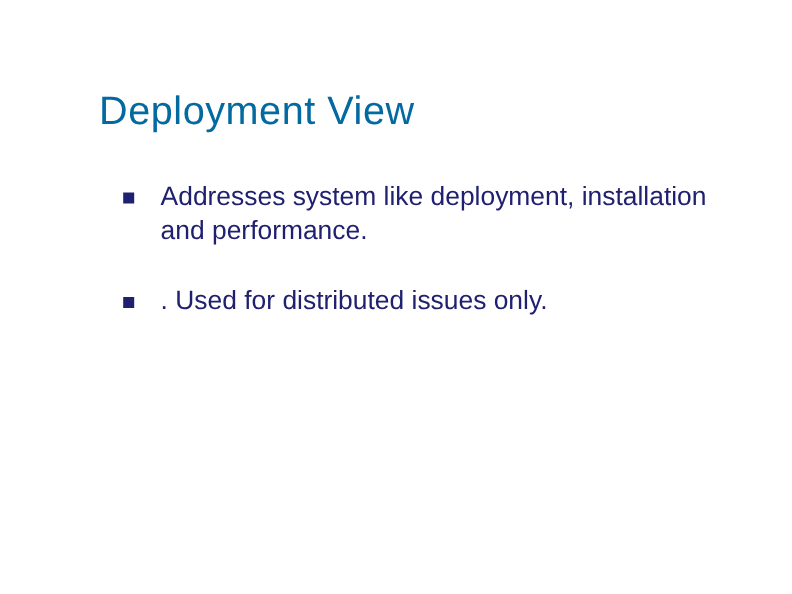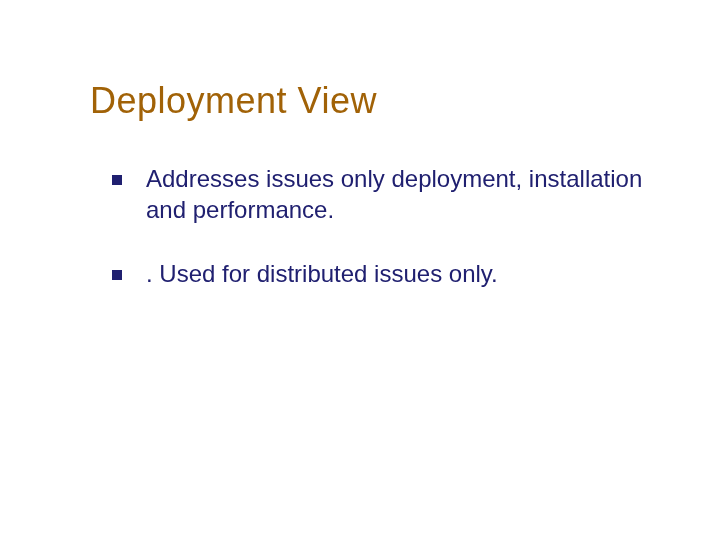--- a/index.html
+++ b/index.html
@@ -16,21 +16,21 @@
     position: relative;
     width: 720px;
     height: 540px;
     box-sizing: border-box;
     padding: 80px 60px 0 90px;
   }
   .title {
     font-size: 36px;
     font-weight: 400;
     margin: 0 0 42px 0;
-    color: #a16207;
+    color: #0369a1;
     letter-spacing: 0.5px;
   }
   .bullets {
     list-style: none;
     padding: 0;
     margin: 0 0 0 22px;
   }
   .bullets li {
     position: relative;
     font-size: 24px;
@@ -48,16 +48,16 @@
     height: 10px;
     background: #202070;
   }
 </style>
 </head>
 <body>
 
 <div class="slide">
   <h1 class="title">Deployment View</h1>
   <ul class="bullets">
-    <li>Addresses issues only deployment, installation and performance.</li>
+    <li>Addresses system like deployment, installation and performance.</li>
     <li>. Used for distributed issues only.</li>
   </ul>
 </div>
 
 </body></html>

